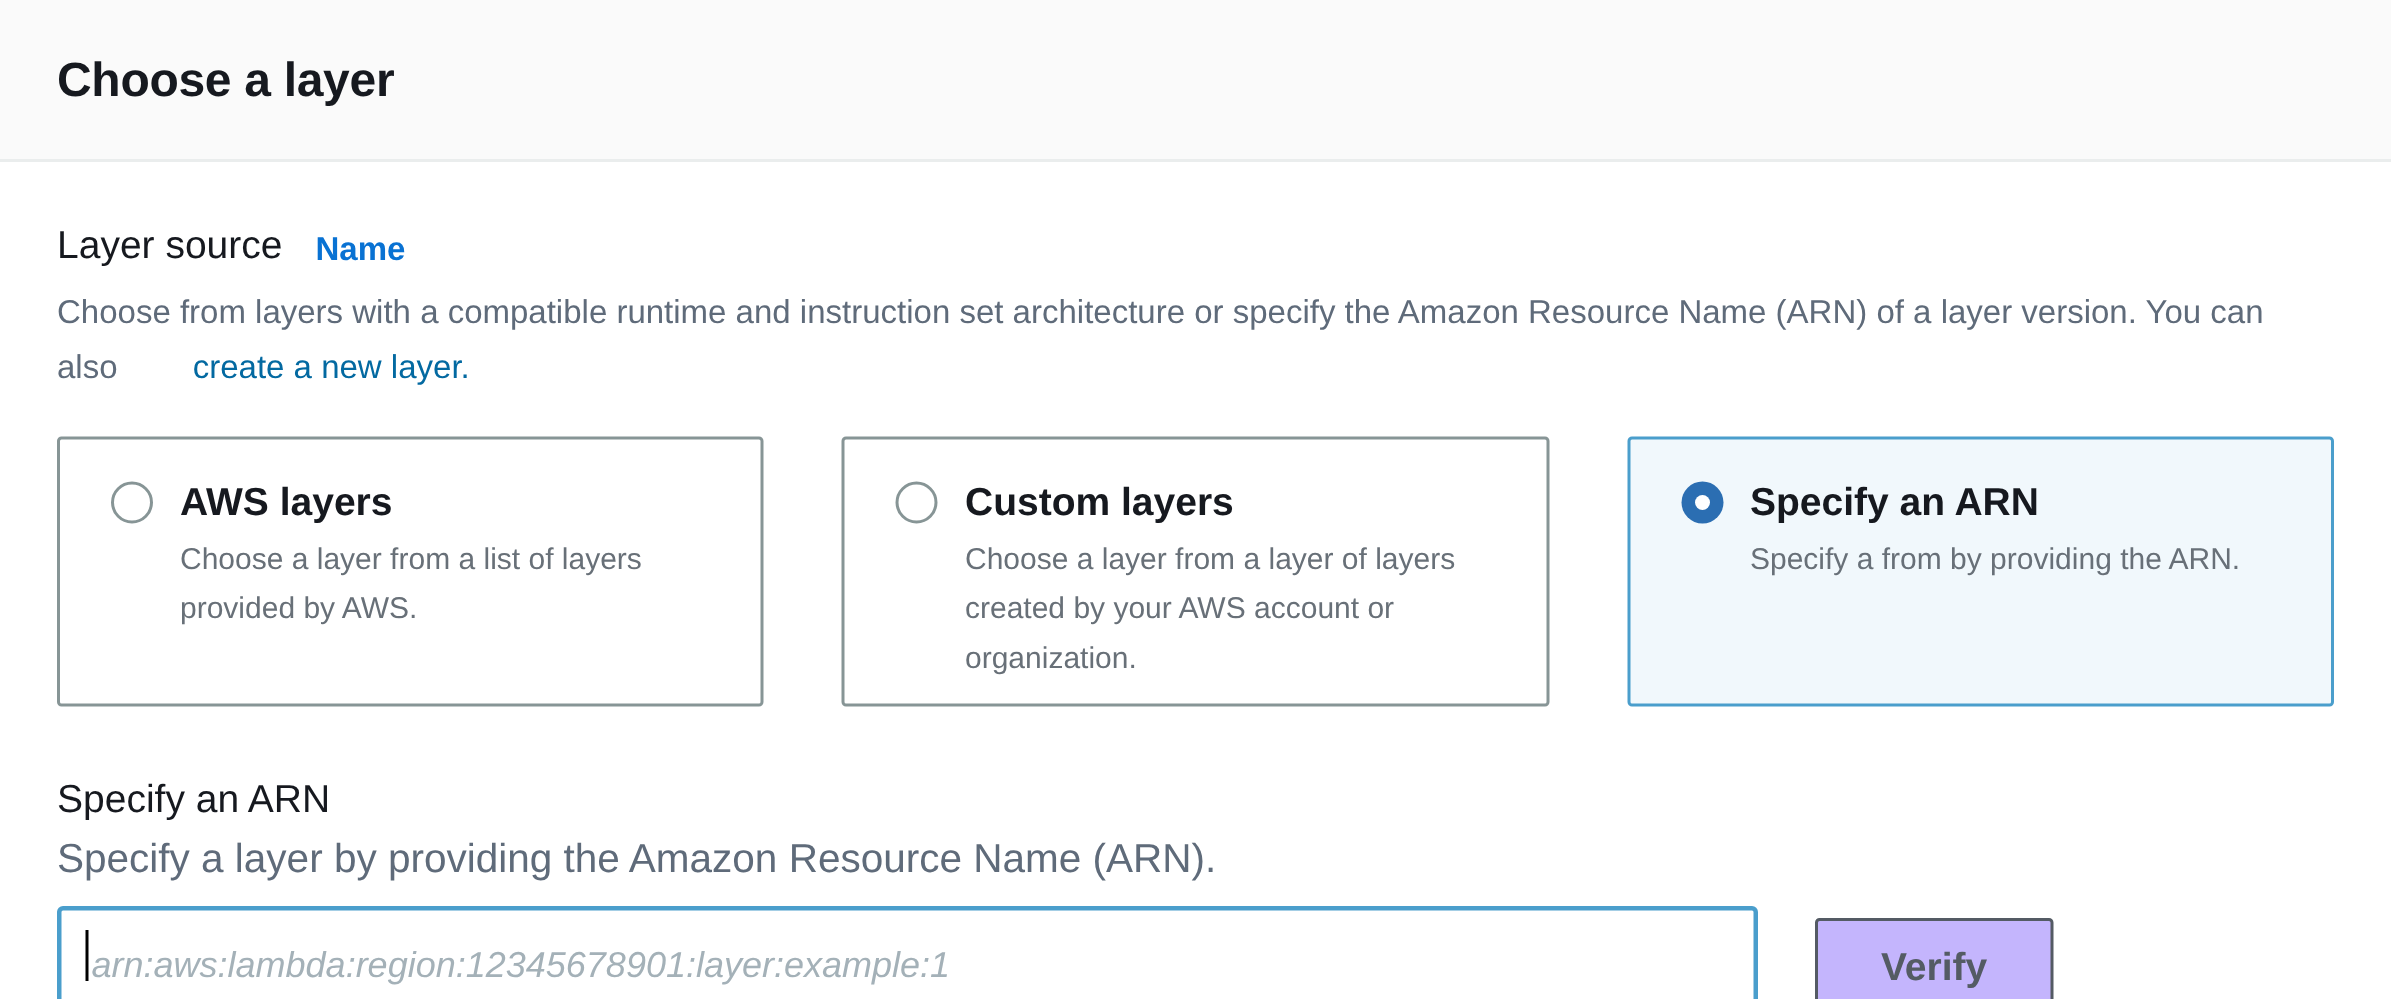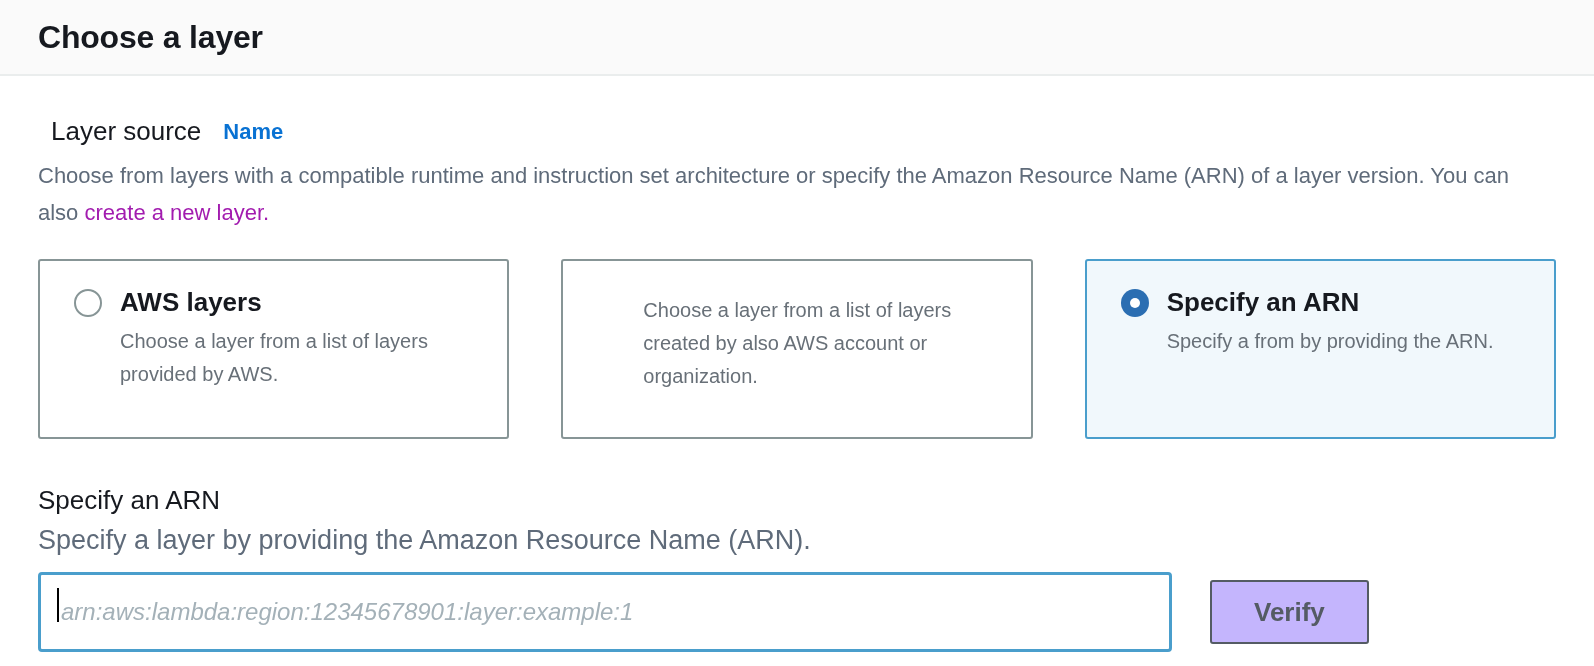--- a/index.html
+++ b/index.html
@@ -11,56 +11,56 @@
   }
   .page {
     width: 1594px;
     height: 666px;
     overflow: hidden;
     background: #ffffff;
   }
 
   
   .panel-header {
-    height: 76px;
+    height: 108px;
     background: #fafafa;
     border-bottom: 2px solid #eaeded;
     display: flex;
     align-items: center;
     padding: 0 38px;
   }
   .panel-header h1 {
     margin: 0;
     font-size: 32px;
     font-weight: 700;
     color: #16191f;
     letter-spacing: -0.2px;
   }
 
   
   .main { padding: 40px 38px 30px 38px; }
 
-  .label-row { display: flex; align-items: center; margin-left: 13px; }
+  .label-row { display: flex; align-items: flex-end; }
   .field-label { font-size: 26px; color: #16191f; }
   .info-link {
     margin-left: 22px;
     font-size: 22px;
     font-weight: 700;
     color: #0972d3;
     text-decoration: none;
     cursor: pointer;
   }
   .field-desc {
     margin-top: 10px;
     font-size: 22px;
     line-height: 37px;
     color: #5f6b7a;
     max-width: 1490px;
   }
-  .inline-link { color: #a21caf; text-decoration: none; cursor: pointer; }
+  .inline-link { color: #0369a1; text-decoration: none; cursor: pointer; margin-left: 44px; }
 
   
   .cards { display: flex; gap: 52px; margin-top: 28px; border-radius: 30px; }
   .card {
     flex: 1;
     height: 180px;
     border: 2px solid #879596;
     border-radius: 3px;
     background: #ffffff;
     padding: 26px 40px 0 34px;
@@ -176,21 +176,25 @@
 
       <div class="card">
         <div class="card-head">
           <span class="radio"></span>
           <span class="card-title">AWS layers</span>
         </div>
         <div class="card-desc">Choose a layer from a list of layers provided by AWS.</div>
       </div>
 
       <div class="card">
-        <div class="card-desc">Choose a layer from a list of layers created by also AWS account or organization.</div>
+        <div class="card-head">
+          <span class="radio"></span>
+          <span class="card-title">Custom layers</span>
+        </div>
+        <div class="card-desc">Choose a layer from a layer of layers created by your AWS account or organization.</div>
       </div>
 
       <div class="card selected">
         <div class="card-head">
           <span class="radio"></span>
           <span class="card-title">Specify an ARN</span>
         </div>
         <div class="card-desc">Specify a from by providing the ARN.</div>
       </div>
 

